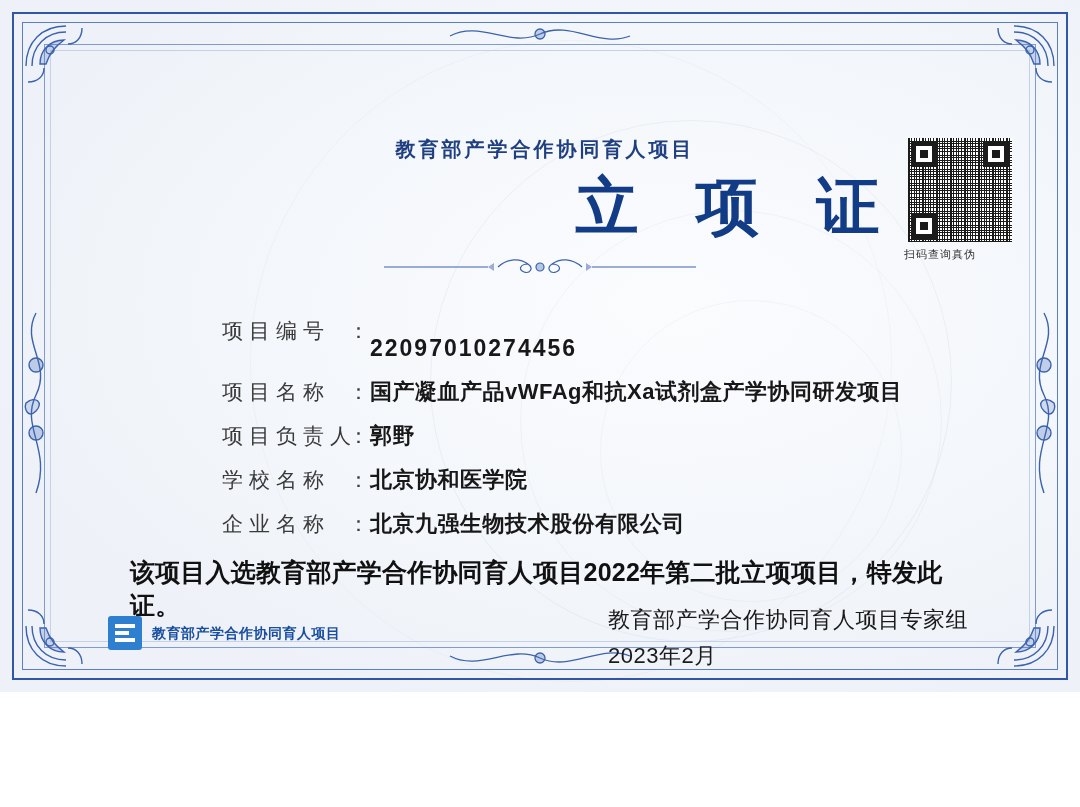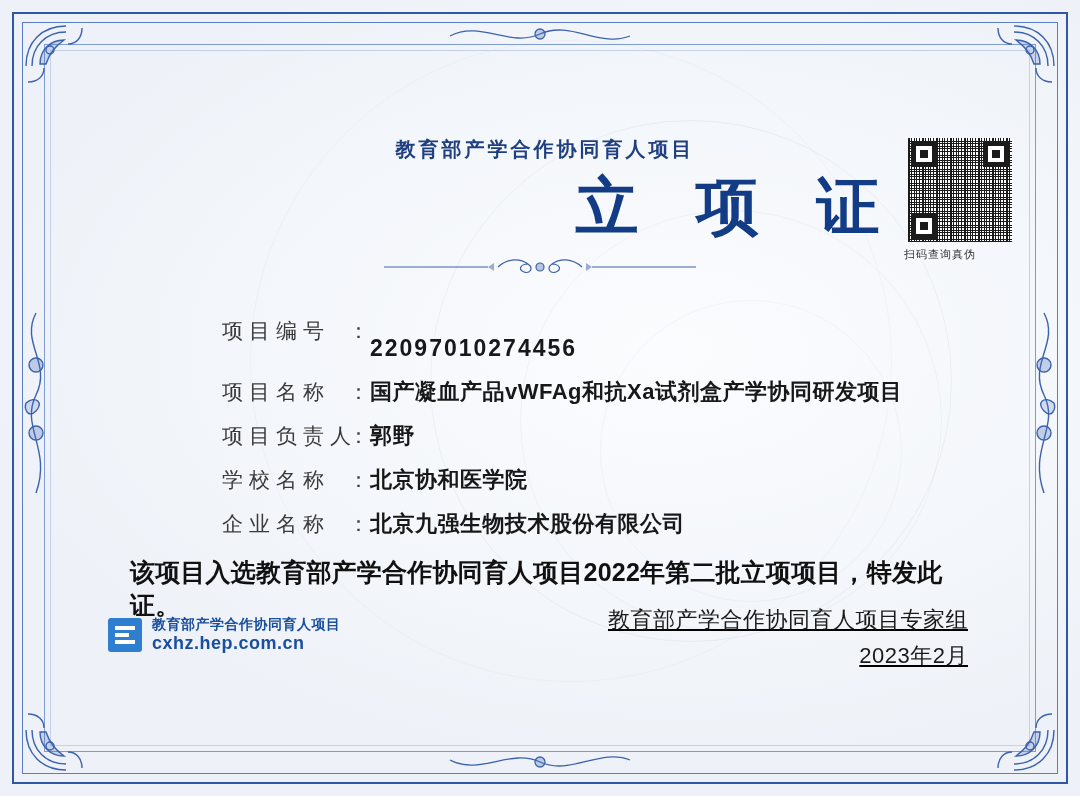--- a/index.html
+++ b/index.html
@@ -10,21 +10,21 @@
     width: 1080px;
     height: 807px;
     background: #ffffff;
     font-family: "Liberation Sans", sans-serif;
     overflow: hidden;
   }
 
   .certificate {
     position: relative;
     width: 1080px;
-    height: 796px;
+    height: 692px;
     background:
       radial-gradient(ellipse 700px 420px at 62% 44%, #fbfcfe 0%, #f4f7fb 55%, #eef2f8 100%),
       #f3f6fa;
     box-sizing: border-box;
     overflow: hidden;
   }
 
   
   .watermark {
     position: absolute;
@@ -267,22 +267,20 @@
     color: #1a4fa0;
     letter-spacing: 0.5px;
     line-height: 20px;
     font-family: "Liberation Sans", sans-serif;
   }
 
   .footer-right {
     position: absolute;
     right: 52px;
     top: 542px;
-    text-align: right;
-    text-decoration: underline;
   }
   .issuer {
     font-size: 22px;
     color: #1a1a1a;
     letter-spacing: 0.5px;
     line-height: 36px;
   }
   .issue-date {
     font-size: 22px;
     color: #1a1a1a;
@@ -443,21 +441,20 @@
       <div class="logo-mark">
         <svg viewBox="0 0 34 34">
           <rect x="0" y="0" width="34" height="34" rx="3" fill="#2f7fd0"></rect>
           <rect x="7" y="8" width="20" height="4" fill="#ffffff"></rect>
           <rect x="7" y="15" width="14" height="4" fill="#ffffff"></rect>
           <rect x="7" y="22" width="20" height="4" fill="#ffffff"></rect>
         </svg>
       </div>
       <div class="logo-text-wrap">
         <div class="logo-line1">教育部产学合作协同育人项目</div>
-        <div class="logo-line2">cxhz.hep.com.cn</div>
       </div>
     </div>
 
     <div class="footer-right">
       <div class="issuer">教育部产学合作协同育人项目专家组</div>
       <div class="issue-date">2023年2月</div>
     </div>
 
   </div>
 </div>

